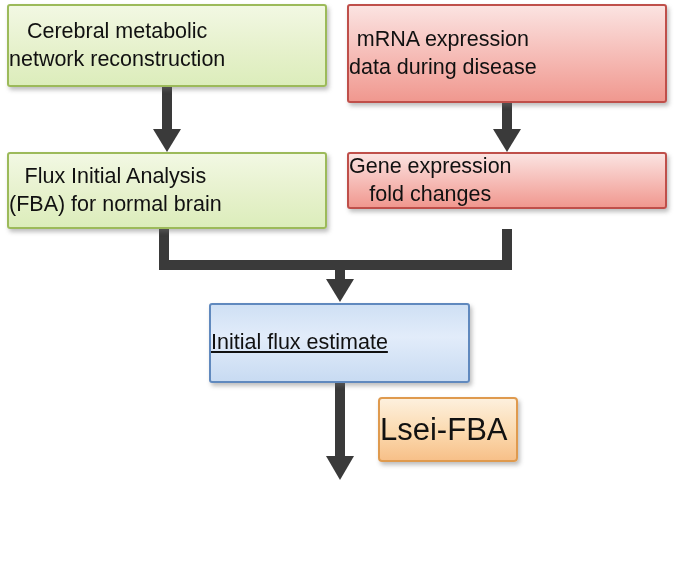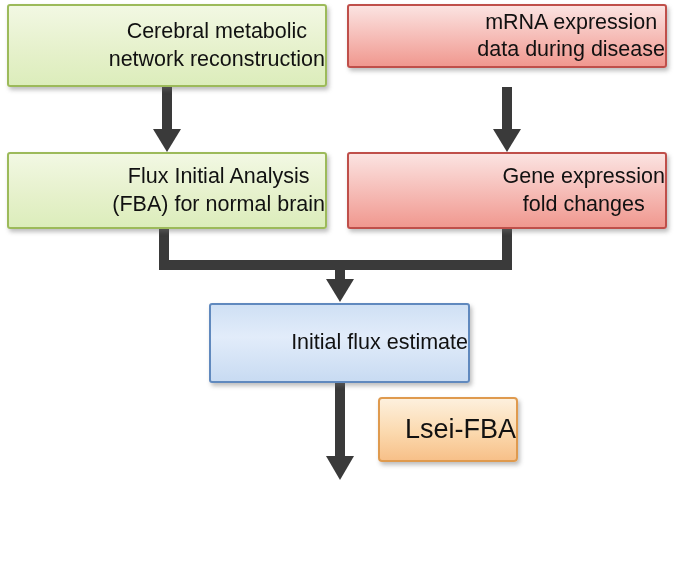--- a/index.html
+++ b/index.html
@@ -21,21 +21,21 @@
     top: 0;
     width: 675px;
     height: 574px;
     pointer-events: none;
   }
   .node {
     position: absolute;
     box-sizing: border-box;
     display: flex;
     align-items: center;
-    justify-content: flex-end;
+    justify-content: flex-start;
     text-align: center;
     border-radius: 3px;
     box-shadow: 2px 3px 4px rgba(110,110,110,0.45);
     color: #111111;
     font-size: 21.5px;
     line-height: 1.27;
     white-space: pre-line;
   }
   .node.green {
     border: 2px solid #9cba5a;
@@ -49,25 +49,25 @@
     border: 2px solid #6089be;
     background: linear-gradient(180deg, #cfe0f4 0%, #e2ecfa 42%, #c8dbf2 100%);
   }
   .node.orange {
     border: 2px solid #df9a4e;
     border-radius: 4px;
     background: linear-gradient(180deg, #fdf0dd 0%, #fbd9ae 55%, #f7c089 100%);
   }
   
   #node-cerebral { left: 7px;   top: 4px;   width: 320px; height: 83px; }
-  #node-mrna     { left: 347px; top: 4px;   width: 320px; height: 64px; }
+  #node-mrna     { left: 347px; top: 4px;   width: 320px; height: 99px; }
   #node-fba      { left: 7px;   top: 152px; width: 320px; height: 77px; }
-  #node-gene     { left: 347px; top: 152px; width: 320px; height: 77px; }
-  #node-initial  { left: 209px; top: 303px; width: 261px; height: 80px; }
-  #node-lsei     { left: 378px; top: 397px; width: 140px; height: 65px; font-size: 27px; }
+  #node-gene     { left: 347px; top: 152px; width: 320px; height: 57px; }
+  #node-initial  { left: 209px; top: 303px; width: 261px; height: 80px; text-decoration: underline; }
+  #node-lsei     { left: 378px; top: 397px; width: 140px; height: 65px; font-size: 31px; }
   #node-final    { left: 210px; top: 481px; width: 263px; height: 77px; }
 </style>
 </head>
 <body>
 
 <div class="canvas">
 
   <svg class="arrows" viewBox="0 0 675 574" aria-hidden="true">
     <g stroke="#3a3a3a" fill="#3a3a3a">
 

